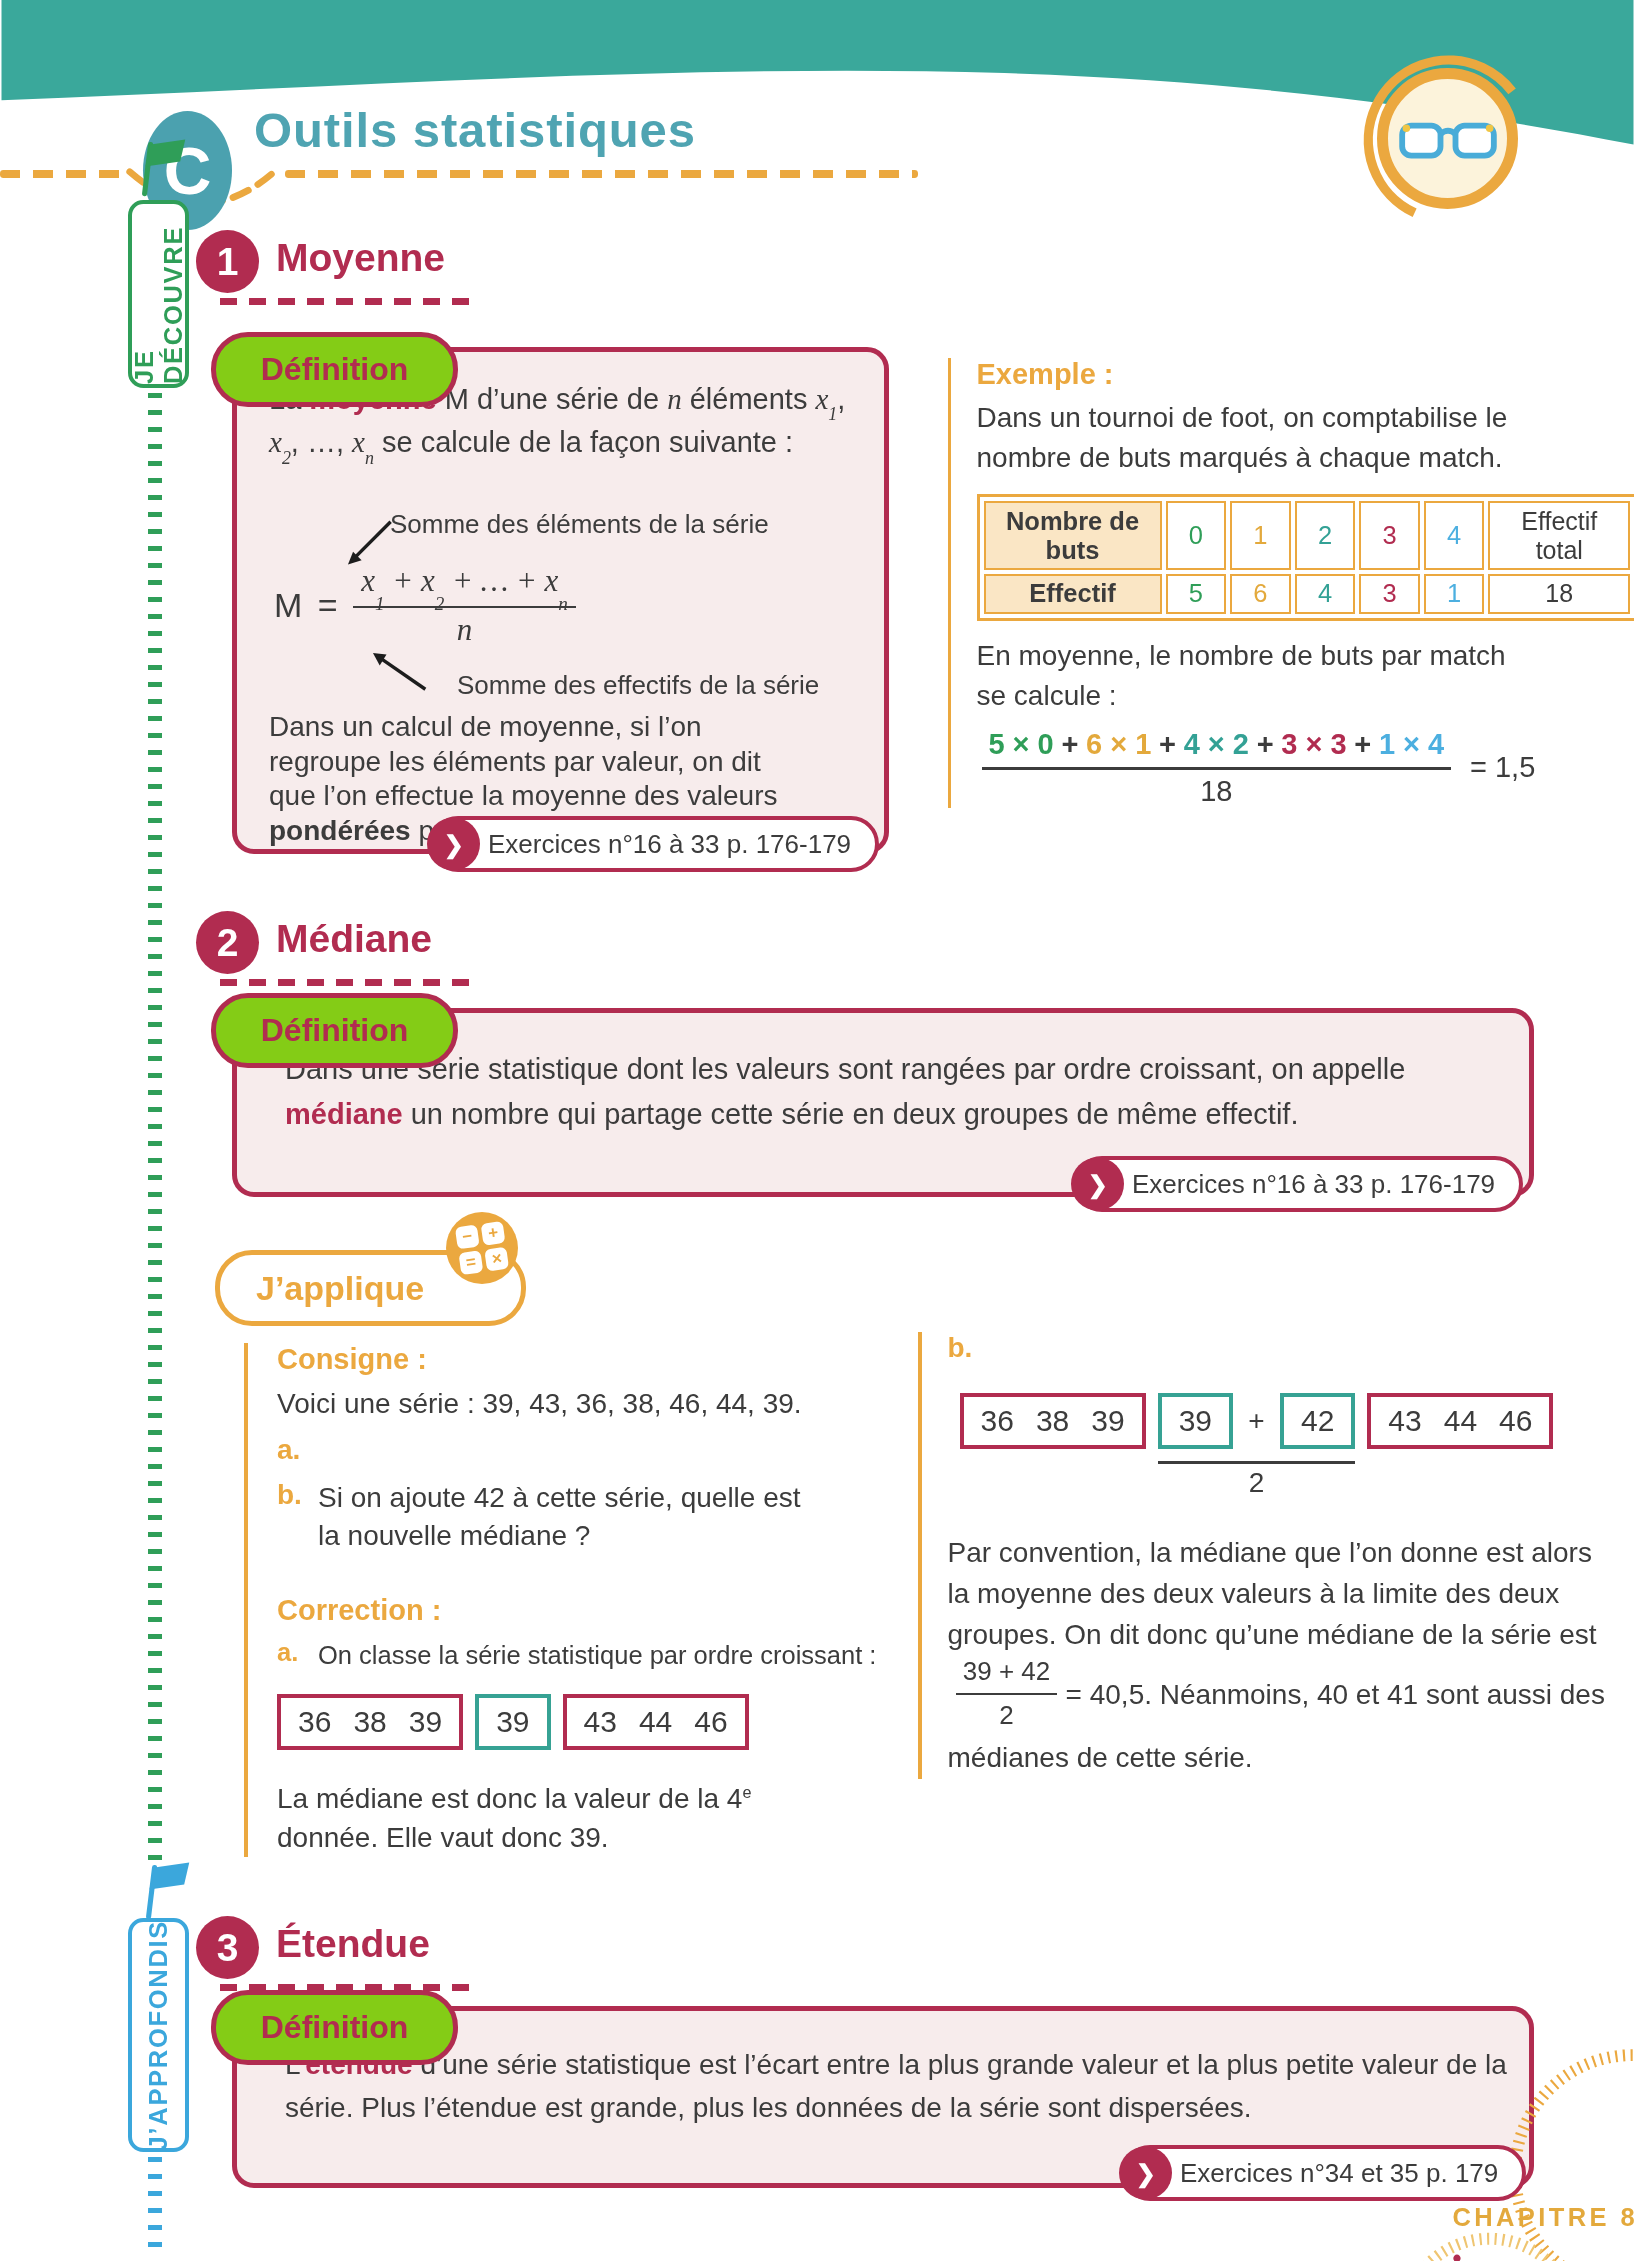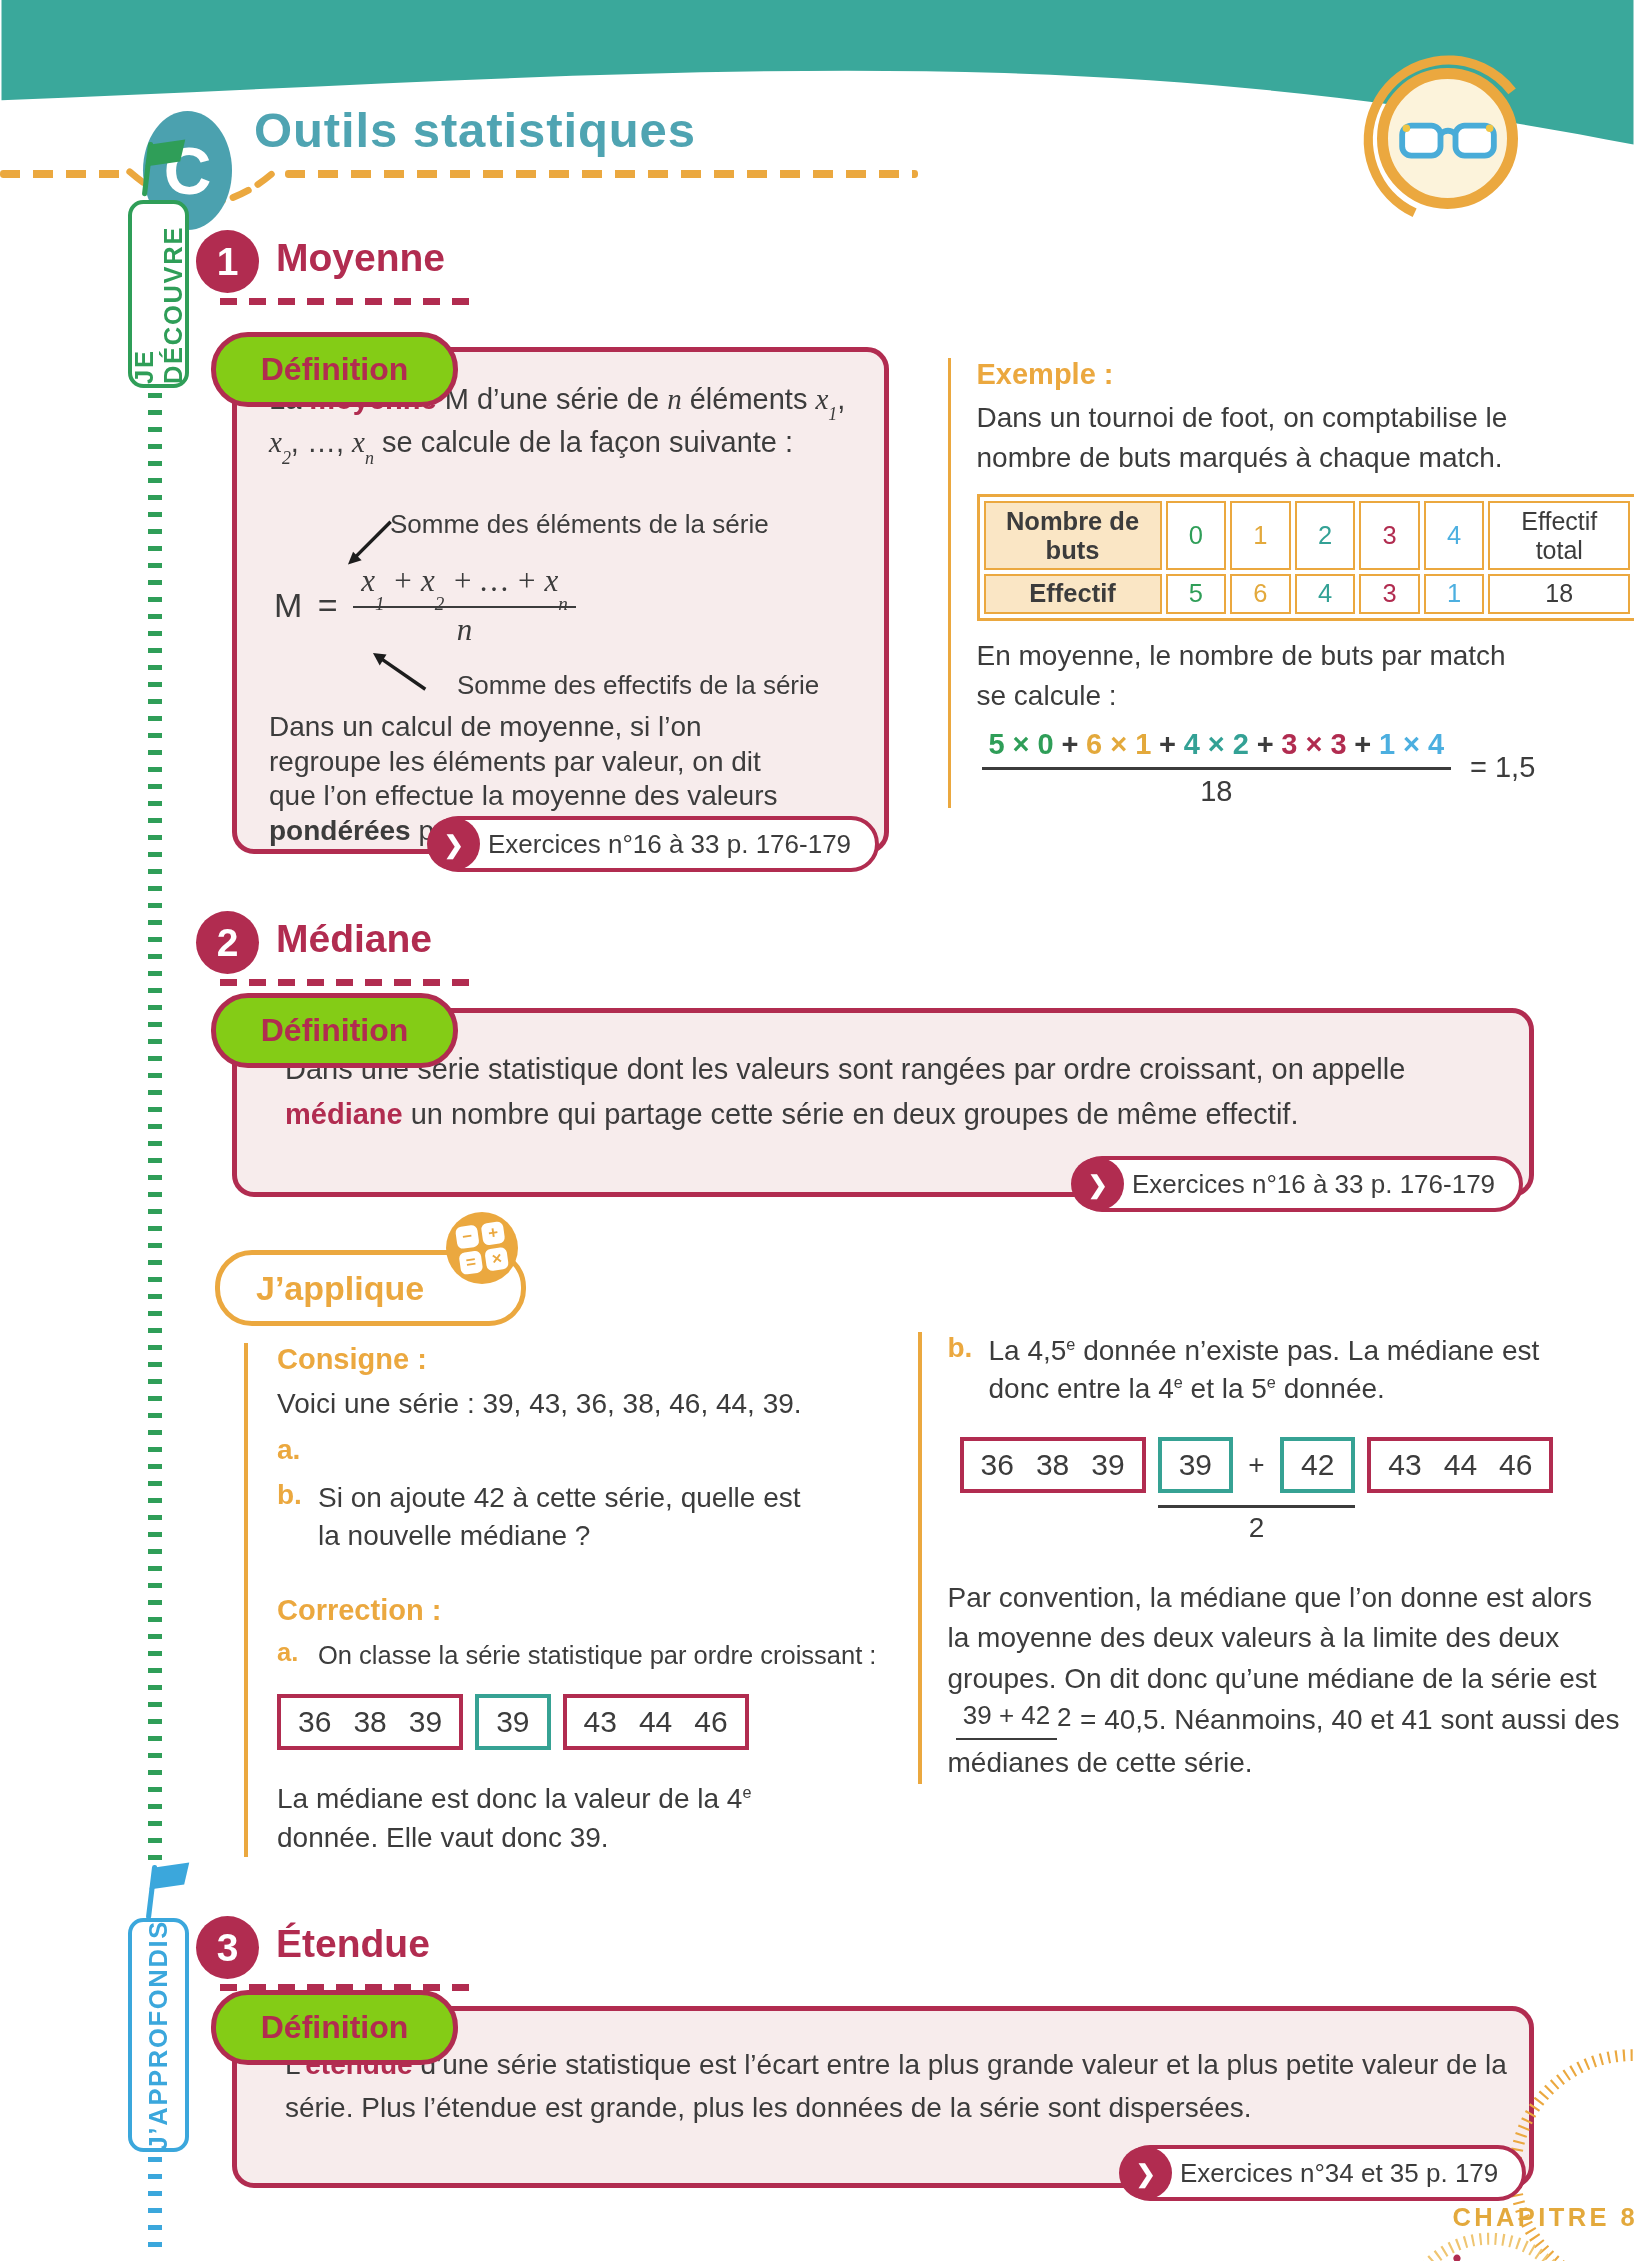--- a/index.html
+++ b/index.html
@@ -104,21 +104,21 @@
   .series {display:flex; gap:12px; align-items:flex-start; margin-top:22px;}
   .gbox {display:flex; gap:22px; border:4.3px solid; padding:6.8px 17px; font-size:30px; background:#fff;}
   .gbox.crimson {border-color:#B12C50;}
   .gbox.teal {border-color:#36A294;}
   .midwrap {display:flex; flex-direction:column;}
   .midrow {display:flex; align-items:center; gap:15.3px;}
   .midbar {height:3.4px; background:#3C3C3C; margin-top:12px;}
   .midden {text-align:center; font-size:28px; margin-top:3.4px;}
   .concl {margin-top:29px; width:562px; line-height:1.4;}
   .pc {margin-top:34px; width:673px; line-height:1.46;}
-  .ifrac {display:inline-flex; flex-direction:row; vertical-align:middle; margin:0 8.5px; position:relative; top:-3.4px;}
+  .ifrac {display:inline-flex; flex-direction:column; vertical-align:middle; margin:0 8.5px; position:relative; top:-3.4px;}
   .ifn {border-bottom:2.6px solid #3C3C3C; padding:0 6.8px 2.6px; font-size:26px; text-align:center;}
   .ifd {font-size:26px; text-align:center; padding-top:1.7px;}
 
   
   .footer {position:absolute; top:2203px; right:36px; display:flex; align-items:baseline; gap:12px;flex-direction:column;}
   .f-chap {color:#E3A93C; font-size:25.5px; font-weight:bold; letter-spacing:3.4px;}
   .f-dot {color:#B12C50; font-size:25.5px; font-weight:bold;}
   .f-topic {color:#36A294; font-size:25.5px; font-weight:bold; letter-spacing:1.7px;}
   .f-page {color:#4B3743; font-size:34px; margin-left:39px;}
 </style>
@@ -326,21 +326,20 @@
           <span>46</span>
       </div>
     </div>
 
     <div class="concl"><span>La médiane est donc la valeur de la 4</span><sup>e</sup><span> donnée. Elle vaut donc 39.</span></div>
   </div>
 
   <div class="apply-col colB">
     <div class="qrow" style="margin-top:0;">
       <span class="qlabel">b.</span>
-      <div class="qtext" style="width:596px;"><span>La 4,5</span><sup>e</sup><span> donnée n’existe pas. La médiane est donc entre la 4</span><sup>e</sup><span> et la 5</span><sup>e</sup><span> donnée.</span></div>
     </div>
 
     <div class="series" style="margin-top:29px; margin-left:12px;">
       <div class="gbox crimson">
         <span>36</span>
           <span>38</span>
           <span>39</span>
       </div>
       <div class="midwrap">
         <div class="midrow">

